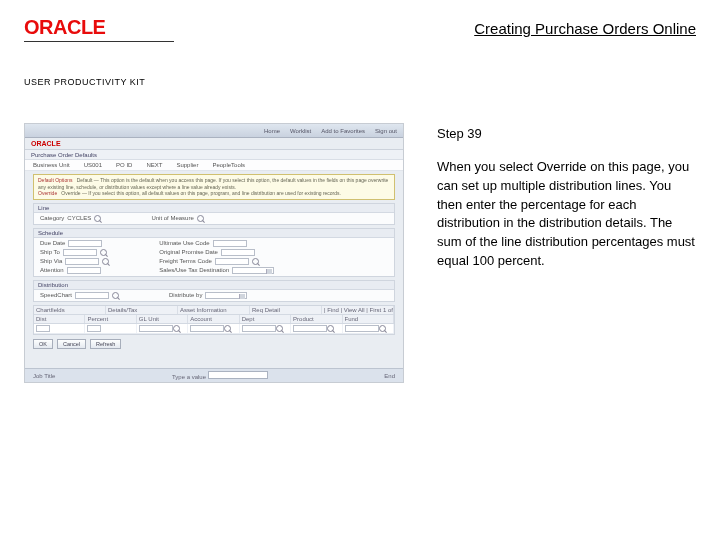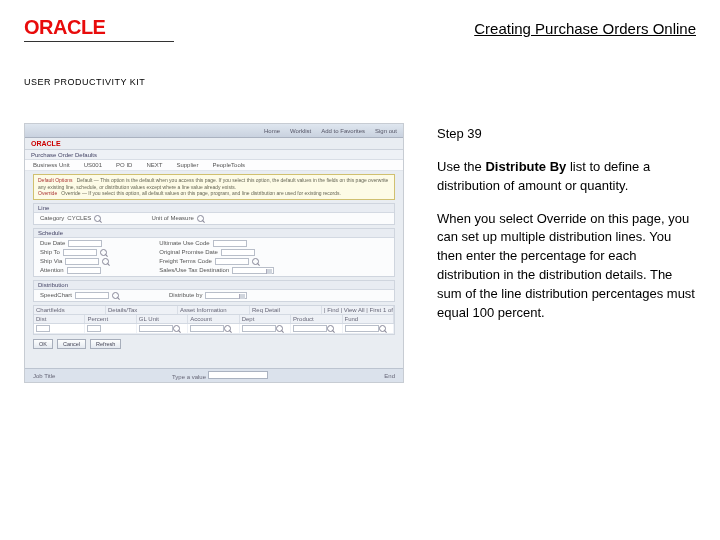--- a/index.html
+++ b/index.html
@@ -404,18 +404,15 @@
 
     <div class="ss-footer">
       <span>Job Title</span>
       <span><span>Type a value</span> <span class="fld2"></span></span>
       <span>End</span>
     </div>
   </div>
 
   <div class="instructions">
     <p class="step">Step 39</p>
-    <p>
-      <span>Use the </span><b>Distribute By</b><span> list to define a distribution of amount or quantity.</span>
-    </p>
     <p>When you select Override on this page, you can set up multiple distribution lines. You then enter the percentage for each distribution in the distribution details. The sum of the line distribution percentages must equal 100 percent.</p>
   </div>
 </div>
 
 </body></html>

